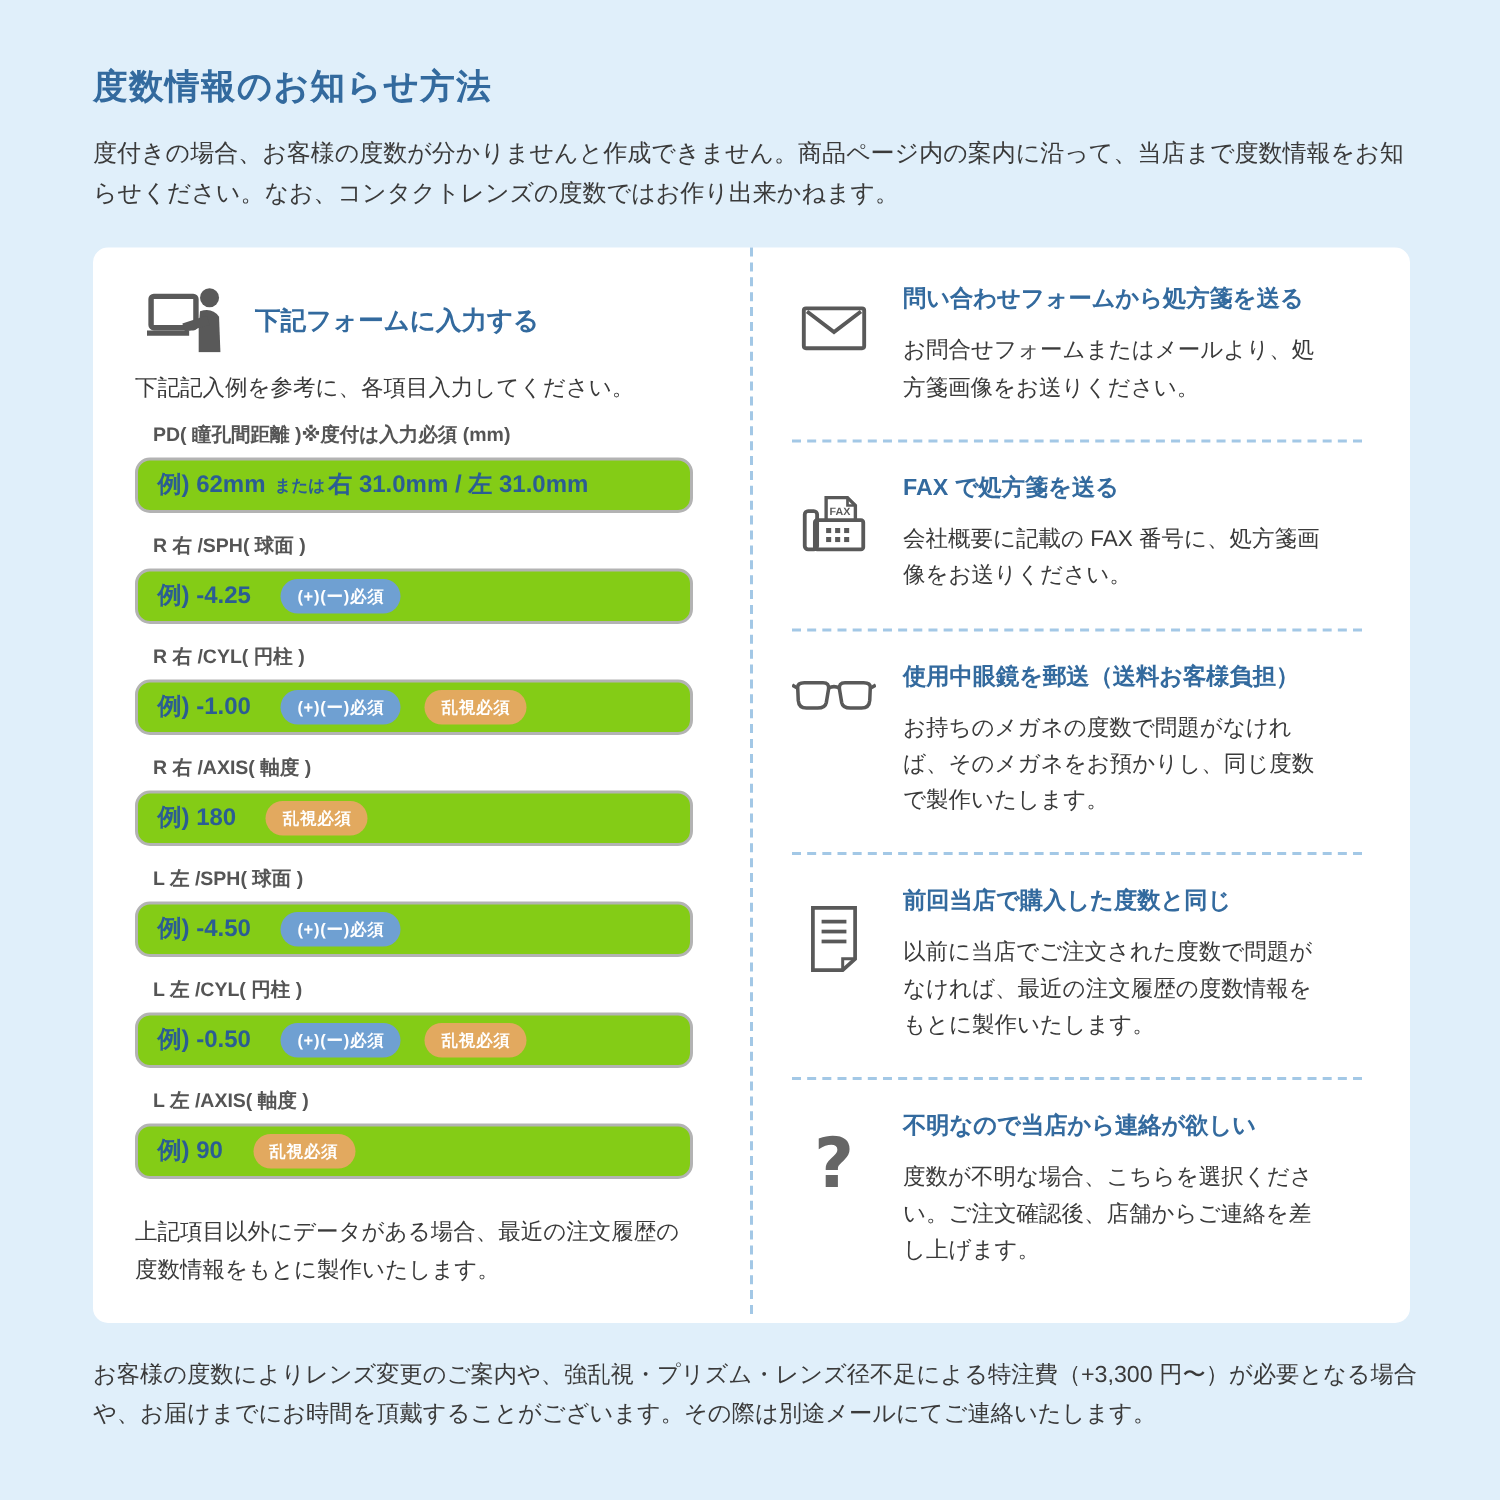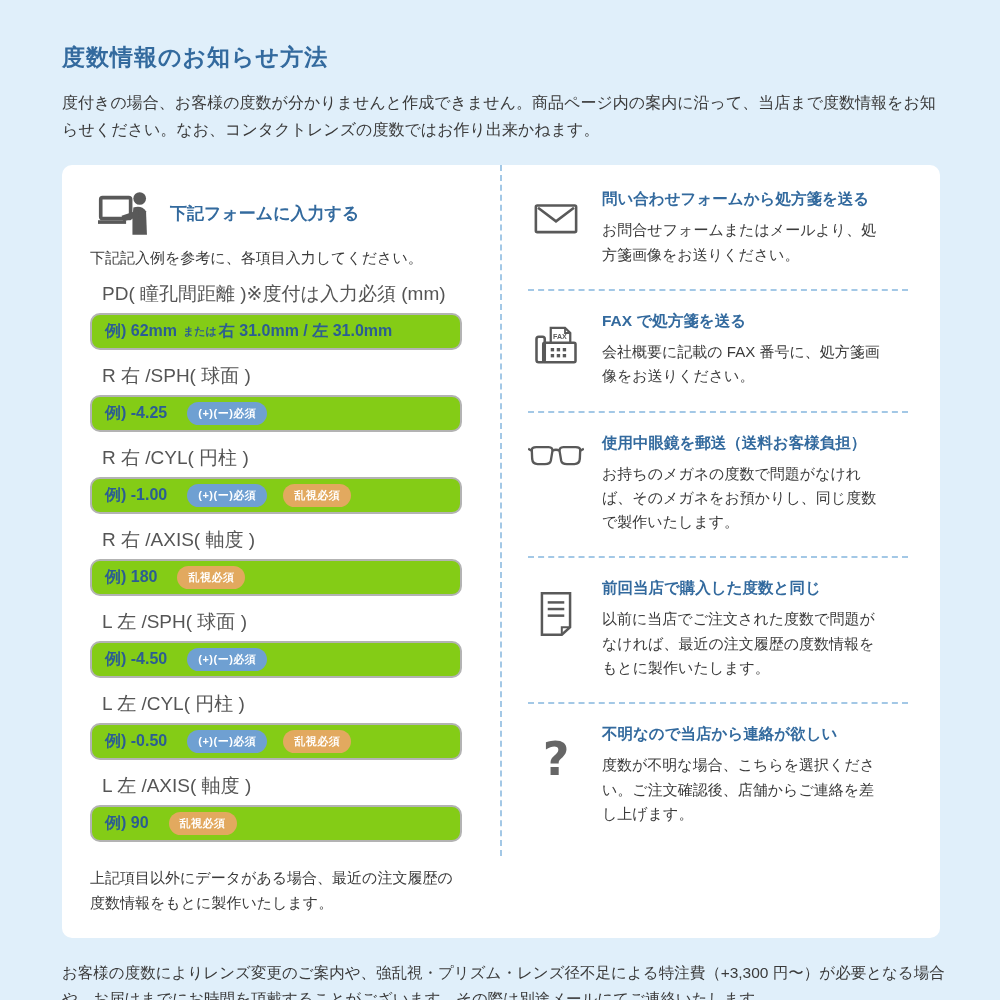--- a/index.html
+++ b/index.html
@@ -20,21 +20,21 @@
   .card{
     margin-top:22px;background:var(--card);border-radius:10px;
     width:878px;display:flex;align-items:flex-start;
   }
   
   .col-left{box-sizing:border-box;width:438px;padding:26px 38px 22px 28px;}
   .form-header{display:flex;align-items:center;gap:14px;padding-left:8px;}
   .form-header .icon-wrap{width:58px;height:44px;flex:0 0 auto;}
   .form-heading{font-size:17px;font-weight:bold;color:var(--heading);}
   .form-note{margin:14px 0 6px 0;font-size:15px;color:var(--text);}
-  .field-label{margin:13px 0 6px 12px;font-size:19px;font-weight:normal;color:var(--label);}
+  .field-label{margin:13px 0 6px 12px;font-size:13px;font-weight:bold;color:var(--label);}
   .field-box{
     box-sizing:border-box;height:37px;border:2px solid var(--box-border);
     border-radius:10px;background:#84cc16;display:flex;align-items:center;
     padding:0 10px 0 13px;white-space:nowrap;
   }
   .val{font-size:16px;font-weight:bold;color:var(--value);margin-right:4px;}
   .val.small{font-size:11px;margin:0 2px;}
   .pill{
     display:inline-block;border-radius:999px;color:#fff;font-size:11px;
     font-weight:bold;padding:4px 11px;margin-left:16px;letter-spacing:.5px;white-space:nowrap;
@@ -42,21 +42,21 @@
   .pill.plus_minus{background:var(--pill-blue);}
   .pill.astigmatism{background:var(--pill-orange);}
   .left-footer-note{margin-top:24px;font-size:15px;line-height:1.65;color:var(--text);}
 
   
   .col-right{box-sizing:border-box;flex:1;padding:4px 32px 8px 26px;border-left:2px dashed var(--divider);}
   .method{display:flex;gap:18px;padding:20px 0 22px 0;border-bottom:2px dashed var(--divider);}
   .method:last-child{border-bottom:none;}
   .method .icon-wrap{width:56px;flex:0 0 auto;display:flex;justify-content:center;align-items:flex-start;padding-top:12px;}
   .method-title{font-size:15.5px;font-weight:bold;color:var(--heading);margin-bottom:8px;}
-  .method-body{font-size:15px;line-height:1.62;color:var(--text);width:286px;}
+  .method-body{font-size:15px;line-height:1.62;color:var(--text);width:286px;margin-top:12px;}
   .q-glyph{font-size:46px;font-weight:bold;color:#666;line-height:1;font-family:"DejaVu Sans",sans-serif;}
 
   .page-footer{margin-top:22px;font-size:15.5px;line-height:1.7;color:var(--text);width:900px;}
 </style>
 </head>
 <body>
 
 <div class="page">
   <div class="page-title">度数情報のお知らせ方法</div>
   <div class="intro">度付きの場合、お客様の度数が分かりませんと作成できません。商品ページ内の案内に沿って、当店まで度数情報をお知らせください。なお、コンタクトレンズの度数ではお作り出来かねます。</div>

